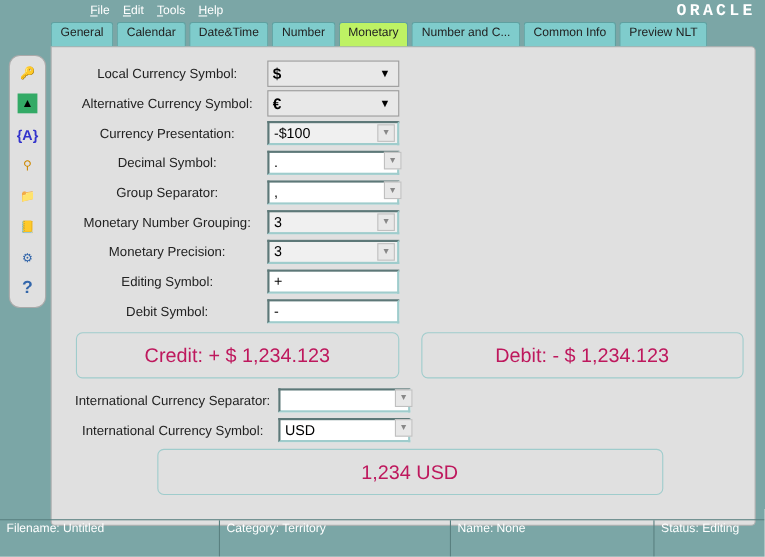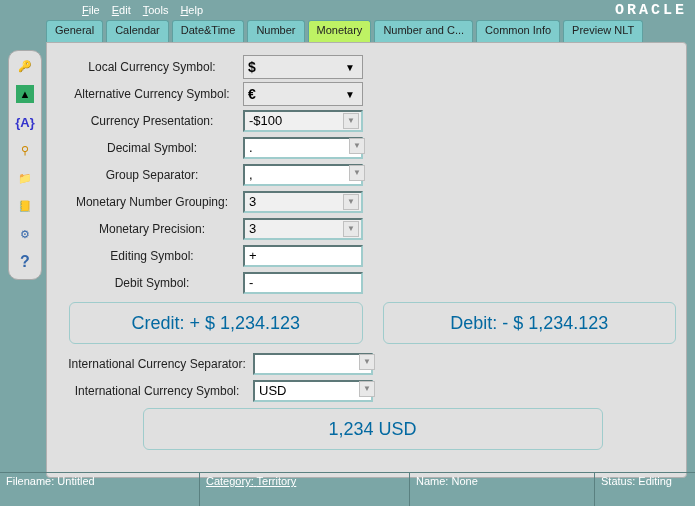--- a/index.html
+++ b/index.html
@@ -129,40 +129,40 @@
   .display-boxes { display: flex; gap: 20px; margin: 6px 8px; }
   .display-box {
     flex: 1;
     border: 1px solid #9fcccc;
     border-radius: 6px;
     height: 42px;
     display: flex;
     align-items: center;
     justify-content: center;
     font-size: 18px;
-    color: #0369a1;
+    color: #be185d;
   }
   .display-box.single { margin: 4px auto 0; width: 460px; }
   .statusbar {
     position: absolute;
     bottom: 0;
     left: 0;
     right: 0;
     height: 34px;
     display: flex;
     border-top: 1px solid #5a8080;
     font-size: 11px;
     color: #fff;
   }
   .statusbar .cell {
     border-right: 1px solid #5a8080;
     padding: 2px 6px;
   }
   .statusbar .cell:nth-child(1){ width: 200px;}
-  .statusbar .cell:nth-child(2){ width: 210px; text-decoration: underline;}
+  .statusbar .cell:nth-child(2){ width: 210px;}
   .statusbar .cell:nth-child(3){ width: 185px;}
   .statusbar .cell:nth-child(4){ flex:1; border-right:none;}
 </style>
 </head>
 <body>
 
 <div class="top-bar">
   <div class="menu">
     <div class="menu-item"><span class="ul">F</span><span>ile</span></div>
     <div class="menu-item"><span class="ul">E</span>dit</div>

